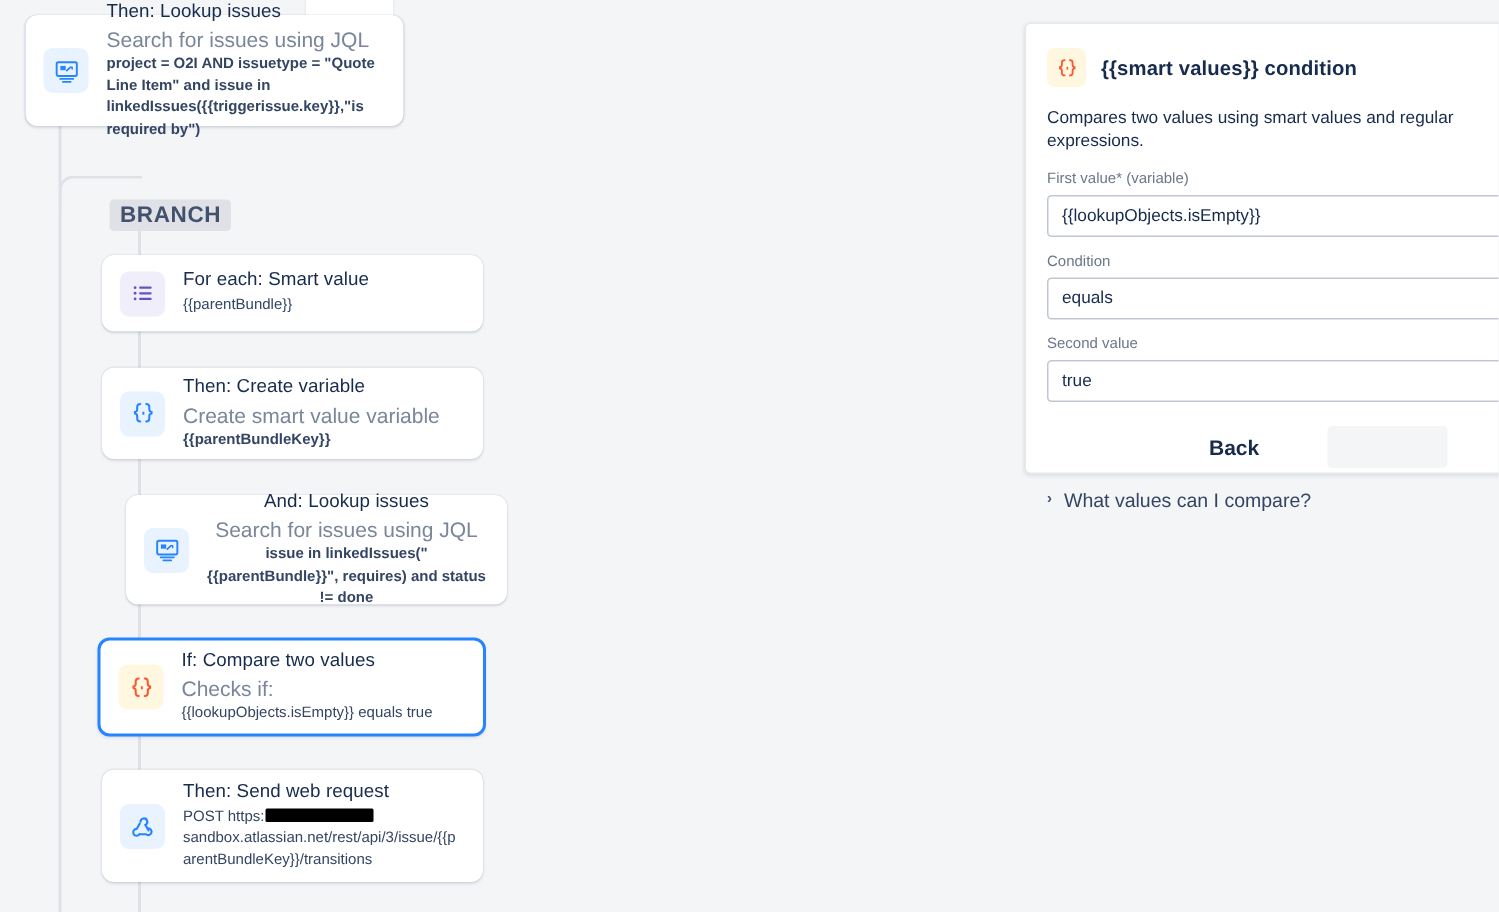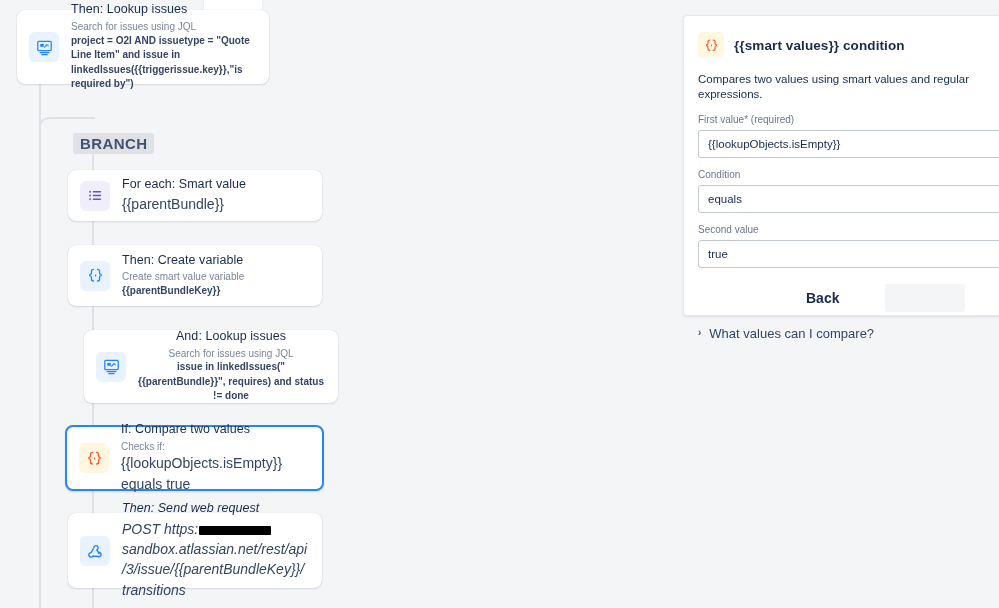--- a/index.html
+++ b/index.html
@@ -99,33 +99,33 @@
     min-width: 0;
   }
   .card-title {
     font-size: 12.5px;
     color: #172b4d;
     line-height: 1.25;
     margin-bottom: 2px;
     letter-spacing: 0.05px;
   }
   .card-sub {
-    font-size: 10px;
+    font-size: 14px;
     color: #7a869a;
     line-height: 1.35;
   }
   .card-detail {
     font-size: 10px;
     color: #344563;
     font-weight: bold;
     line-height: 1.45;
     word-break: break-word;
   }
   .card-detail-normal {
-    font-size: 14px;
+    font-size: 10px;
     color: #344563;
     font-weight: normal;
     line-height: 1.45;
     word-break: break-word;
   }
 
   .redaction {
     display: inline-block;
     background: #000;
     width: 72px;
@@ -358,21 +358,21 @@
           <rect x="11.2" y="10.6" width="1.8" height="2.8" fill="#ff5630"></rect>
         </svg>
       </div>
       <div class="card-body">
         <div class="card-title">If: Compare two values</div>
         <div class="card-sub">Checks if:</div>
         <div class="card-detail-normal">{{lookupObjects.isEmpty}} equals true</div>
       </div>
     </div>
 
-    <div class="card" style="left:68px; top:513px; width:254px; height:75px;font-style:italic;">
+    <div class="card" style="left:68px; top:513px; width:254px; height:75px;">
       <div class="card-icon icon-blue">
         <svg width="17" height="17" viewBox="0 0 24 24" aria-hidden="true">
           <path d="M9.4 8.3a3.2 3.2 0 1 1 4.6 2.9l3 5.2" fill="none" stroke="#2684ff" stroke-width="2" stroke-linecap="round"></path>
           <path d="M16.6 14.4a3.2 3.2 0 1 1-2.1 5.6H8.4" fill="none" stroke="#2684ff" stroke-width="2" stroke-linecap="round"></path>
           <path d="M8.4 20a3.2 3.2 0 1 1-2.6-5l2.9-5" fill="none" stroke="#2684ff" stroke-width="2" stroke-linecap="round"></path>
         </svg>
       </div>
       <div class="card-body">
         <div class="card-title">Then: Send web request</div>
         <div class="card-detail-normal">
@@ -393,21 +393,21 @@
           <rect x="11.2" y="10.6" width="1.8" height="2.8" fill="#ff5630"></rect>
         </svg>
       </div>
       <div class="panel-title">{{smart values}} condition</div>
     </div>
 
     <div class="panel-desc">Compares two values using smart values and regular expressions.</div>
 
     <div class="field-label">
       <span>First value</span><span class="req-star">*</span>
-      <span class="req-note">(required)</span>
+      <span class="req-note">(variable)</span>
     </div>
     <div class="field-input">{{lookupObjects.isEmpty}}</div>
 
     <div class="field-label">
       <span>Condition</span>
     </div>
     <div class="field-input select">equals</div>
 
     <div class="field-label">
       <span>Second value</span>

